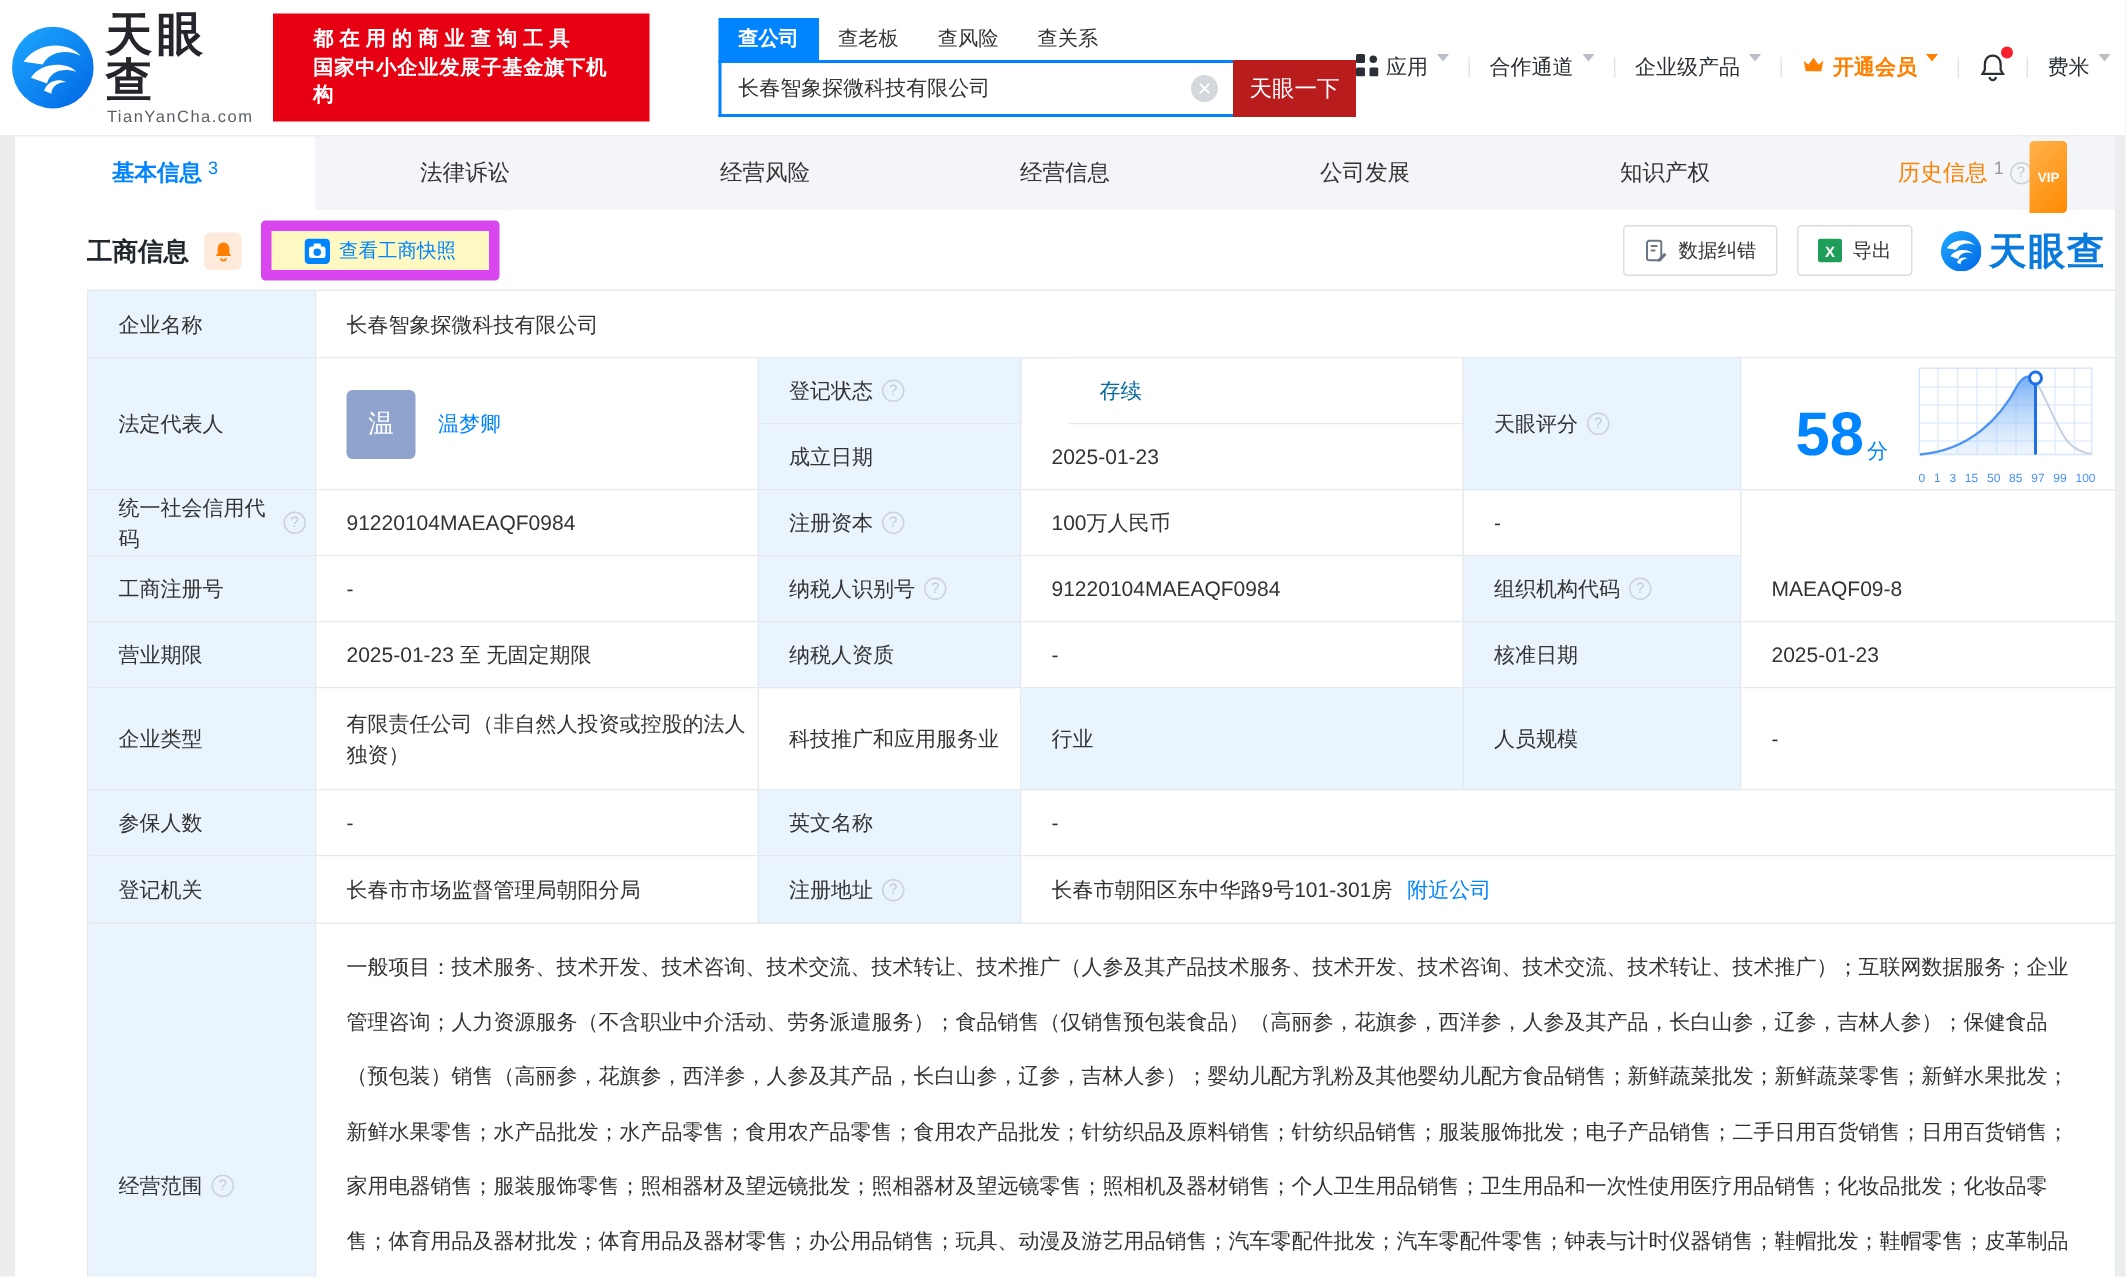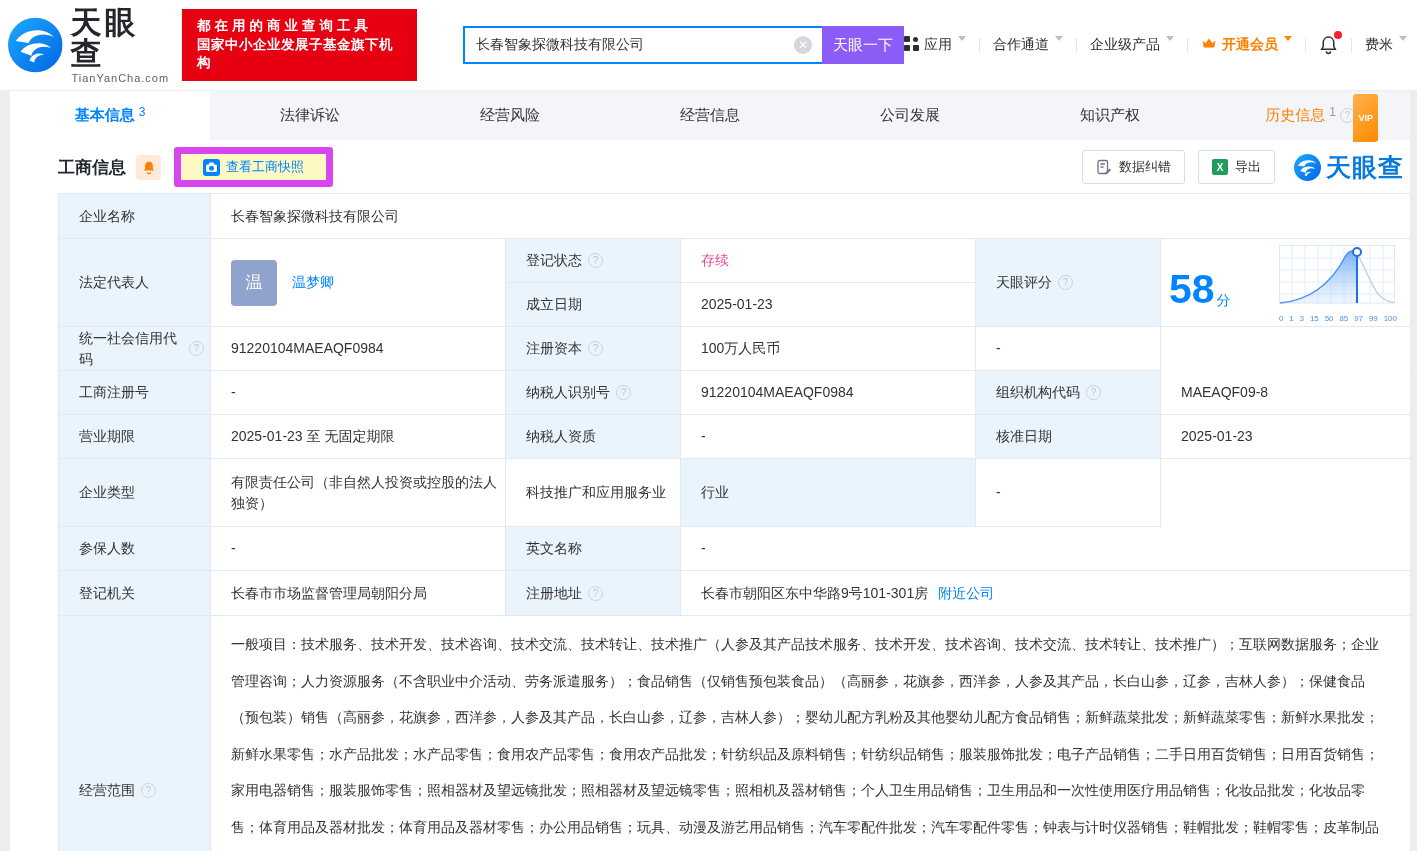--- a/index.html
+++ b/index.html
@@ -9,32 +9,32 @@
     background:#ecedef;
     font-family:"Liberation Sans","DejaVu Sans",sans-serif;
     color:#333; font-size:14px;
   }
   
   .top-header { background:#fff; height:90px; display:flex; align-items:center; padding:0 10px 0 8px; }
   .logo-block { display:flex; align-items:center; gap:8px; cursor:pointer; }
   .logo-text { display:flex; flex-direction:column; align-items:center; }
   .logo-text .cn { font-size:31px; font-weight:bold; color:#24262b; letter-spacing:3px; line-height:1; }
   .logo-text .en { font-size:11px; color:#5a5f66; letter-spacing:1px; margin-top:3px; }
-  .slogan { background:#e60012; color:#fff; margin-left:12px; padding:8px 15px; }
+  .slogan { background:#e60012; color:#fff; margin-left:12px; padding:8px 27px; }
   .slogan .l1 { font-size:13.5px; font-weight:bold; letter-spacing:4px; line-height:1.4; }
   .slogan .l2 { font-size:13.5px; font-weight:bold; letter-spacing:0.5px; line-height:1.4; }
   .search-block { margin-left:46px; width:452px; }
   .search-tabs { display:flex; font-size:13.5px; }
   .search-tab { padding:5px 13px; color:#333; cursor:pointer; }
   .search-tab.active { background:#0084ff; color:#fff; font-weight:bold; }
   .search-row { display:flex; }
   .search-input-wrap { position:relative; flex:1; }
   .search-input { width:100%; height:38px; border:2px solid #0084ff; border-right:none; outline:none; padding:0 34px 0 11px; font-size:14px; color:#333; font-family:inherit; }
   .clear-icon { position:absolute; right:10px; top:10px; width:18px; height:18px; border-radius:50%; background:#d4d7dc; color:#fff; font-size:12px; line-height:18px; text-align:center; cursor:pointer; }
-  .search-btn { width:82px; height:38px; background:#8b5cf6; color:#fff; border:none; font-size:15px; cursor:pointer; font-family:inherit; }
+  .search-btn { width:82px; height:38px; background:#b91c1c; color:#fff; border:none; font-size:15px; cursor:pointer; font-family:inherit; }
   .top-nav { margin-left:auto; display:flex; align-items:center; gap:13px; font-size:14px; color:#2a2f36; white-space:nowrap; }
   .nav-item { display:flex; align-items:flex-start; gap:5px; cursor:pointer; }
   .caret { width:0; height:0; border-left:4px solid transparent; border-right:4px solid transparent; border-top:5px solid #b9bec7; margin-left:1px; }
   .sep { width:1px; height:14px; background:#e3e5e9; }
   .vip-link { color:#ff8000; font-weight:bold; }
   .vip-link .caret { border-top-color:#ff8000; }
   .bell-wrap { position:relative; display:flex; cursor:pointer; }
   .red-dot { position:absolute; top:-4px; right:-4px; width:8px; height:8px; border-radius:50%; background:#f5222d; }
   
   .tab-bar { margin-left:10px; width:1400px; background:#f3f5f8; border-top:1px solid #ebedf0; display:flex; height:50px; }
@@ -64,26 +64,26 @@
   .sp5 { grid-column:span 5; }
   .sp3 { grid-column:span 3; }
   .r2 { grid-template-rows:44px 44px; }
   .r2 .cell { min-height:auto; }
   .rs2 { grid-row:span 2; }
   .q { margin-left:6px; width:15px; height:15px; border:1px solid #ccd2dc; border-radius:50%; color:#c2c9d4; font-size:10px; line-height:13px; text-align:center; flex:none; cursor:pointer; }
   .avatar { width:46px; height:46px; border-radius:4px; background:#8fa3cc; color:#fff; font-size:17px; display:flex; align-items:center; justify-content:center; flex:none; cursor:pointer; }
   .link { color:#0084ff; cursor:pointer; text-decoration:none; }
   .name-link { margin-left:15px; }
   .addr-link { margin-left:10px; }
-  .green { color:#ec4899; }
+  .green { color:#0369a1;margin-left:32px; }
   .scope-row .cell { min-height:320px; }
   .scope-val { display:block; padding:10px 26px 10px 20px; line-height:36.5px; color:#333; }
   .scope-lbl { justify-content:flex-start; }
   
-  .score-cell { justify-content:space-between; padding:0 12px 0 8px; }
+  .score-cell { justify-content:space-between; padding:0 12px 0 36px; }
   .score-big { color:#0084ff; display:flex; align-items:flex-start; line-height:1; }
   .score-num { font-size:41px; font-weight:bold; margin-top:14px; }
   .score-unit { font-size:14px; margin-top:38px; margin-left:2px; }
   .curve-box { width:120px; margin-top:4px; }
   .axis { display:flex; justify-content:space-between; font-size:8px; color:#4a90f4; margin-top:1px; padding:0 1px; }
   svg.hidden-defs { position:absolute; width:0; height:0; }
 </style>
 </head>
 <body>
 
@@ -110,20 +110,26 @@
     <div class="logo-text">
       <span class="cn">天眼查</span>
       <span class="en">TianYanCha.com</span>
     </div>
   </div>
   <div class="slogan">
     <div class="l1">都在用的商业查询工具</div>
     <div class="l2">国家中小企业发展子基金旗下机构</div>
   </div>
   <div class="search-block">
+    <div class="search-tabs">
+      <span class="search-tab active">查公司</span>
+      <span class="search-tab">查老板</span>
+      <span class="search-tab">查风险</span>
+      <span class="search-tab">查关系</span>
+    </div>
     <div class="search-row">
       <div class="search-input-wrap">
         <input class="search-input" value="长春智象探微科技有限公司" style="">
         <span class="clear-icon">✕</span>
       </div>
       <button class="search-btn">天眼一下</button>
     </div>
   </div>
   <nav class="top-nav">
     <span class="nav-item">
@@ -340,20 +346,21 @@
       <div class="cell">-</div>
       <div class="cell lbl">核准日期</div>
       <div class="cell">2025-01-23</div>
     </div>
 
     <div class="grid h68">
       <div class="cell lbl">企业类型</div>
       <div class="cell">有限责任公司（非自然人投资或控股的法人独资）</div>
       <div class="cell">科技推广和应用服务业</div>
       <div class="cell lbl">行业</div>
+      <div class="cell lbl">人员规模</div>
       <div class="cell">-</div>
     </div>
 
     <div class="grid">
       <div class="cell lbl">参保人数</div>
       <div class="cell">-</div>
       <div class="cell lbl">英文名称</div>
       <div class="cell sp3">-</div>
     </div>
 

